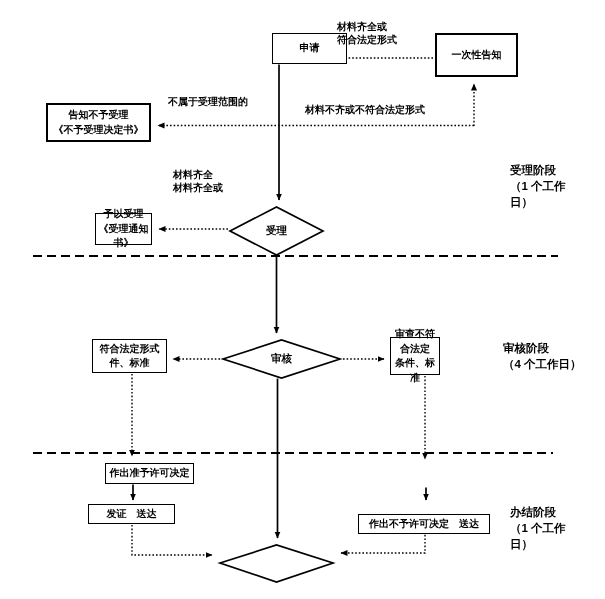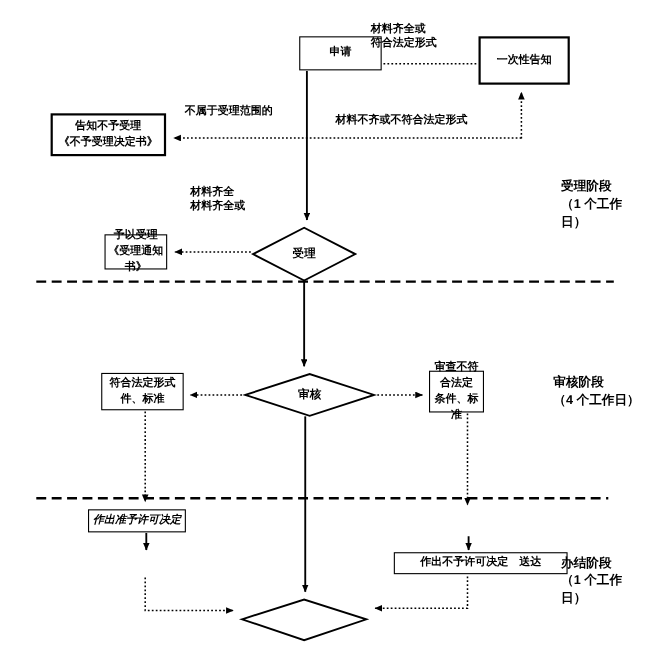--- a/index.html
+++ b/index.html
@@ -79,25 +79,26 @@
 
   <div class="node" style="left:83px;top:213px;width:57px;height:32px;margin-left:12px;">予以受理
 《受理通知书》</div>
 
   <div class="node" style="left:92px;top:339px;width:75px;height:34px;">符合法定形式
 件、标准</div>
 
   <div class="node" style="left:390px;top:337px;width:50px;height:38px;">审查不符合法定
 条件、标准</div>
 
-  <div class="node" style="left:80px;top:463px;width:89px;height:21px;font-style:italic;">作出准予许可决定</div>
+  <div class="node" style="left:105px;top:463px;width:89px;height:21px;">作出准予许可决定</div>
+
+  <div class="node" style="left:88px;top:504px;width:87px;height:20px;">发证　送达</div>
 
 
-
-  <div class="node" style="left:358px;top:502px;width:158px;height:20px;">作出不予许可决定　送达</div>
+  <div class="node" style="left:358px;top:514px;width:132px;height:20px;">作出不予许可决定　送达</div>
 
   <div class="dlabel" style="left:276.5px;top:231px;">受理</div>
   <div class="dlabel" style="left:281.5px;top:359px;">审核</div>
   <div class="dlabel" style="left:276.5px;top:563px;margin-top:48px;">办结</div>
 
   <div class="lbl" style="left:337px;top:20px;width:84px;">材料齐全或
 符合法定形式</div>
   <div class="lbl" style="left:168px;top:96px;width:88px;font-family:Liberation Mono, monospace;">不属于受理范围的</div>
   <div class="lbl" style="left:305px;top:103px;width:135px;">材料不齐或不符合法定形式</div>
   <div class="lbl" style="left:173px;top:168px;width:80px;">材料齐全

